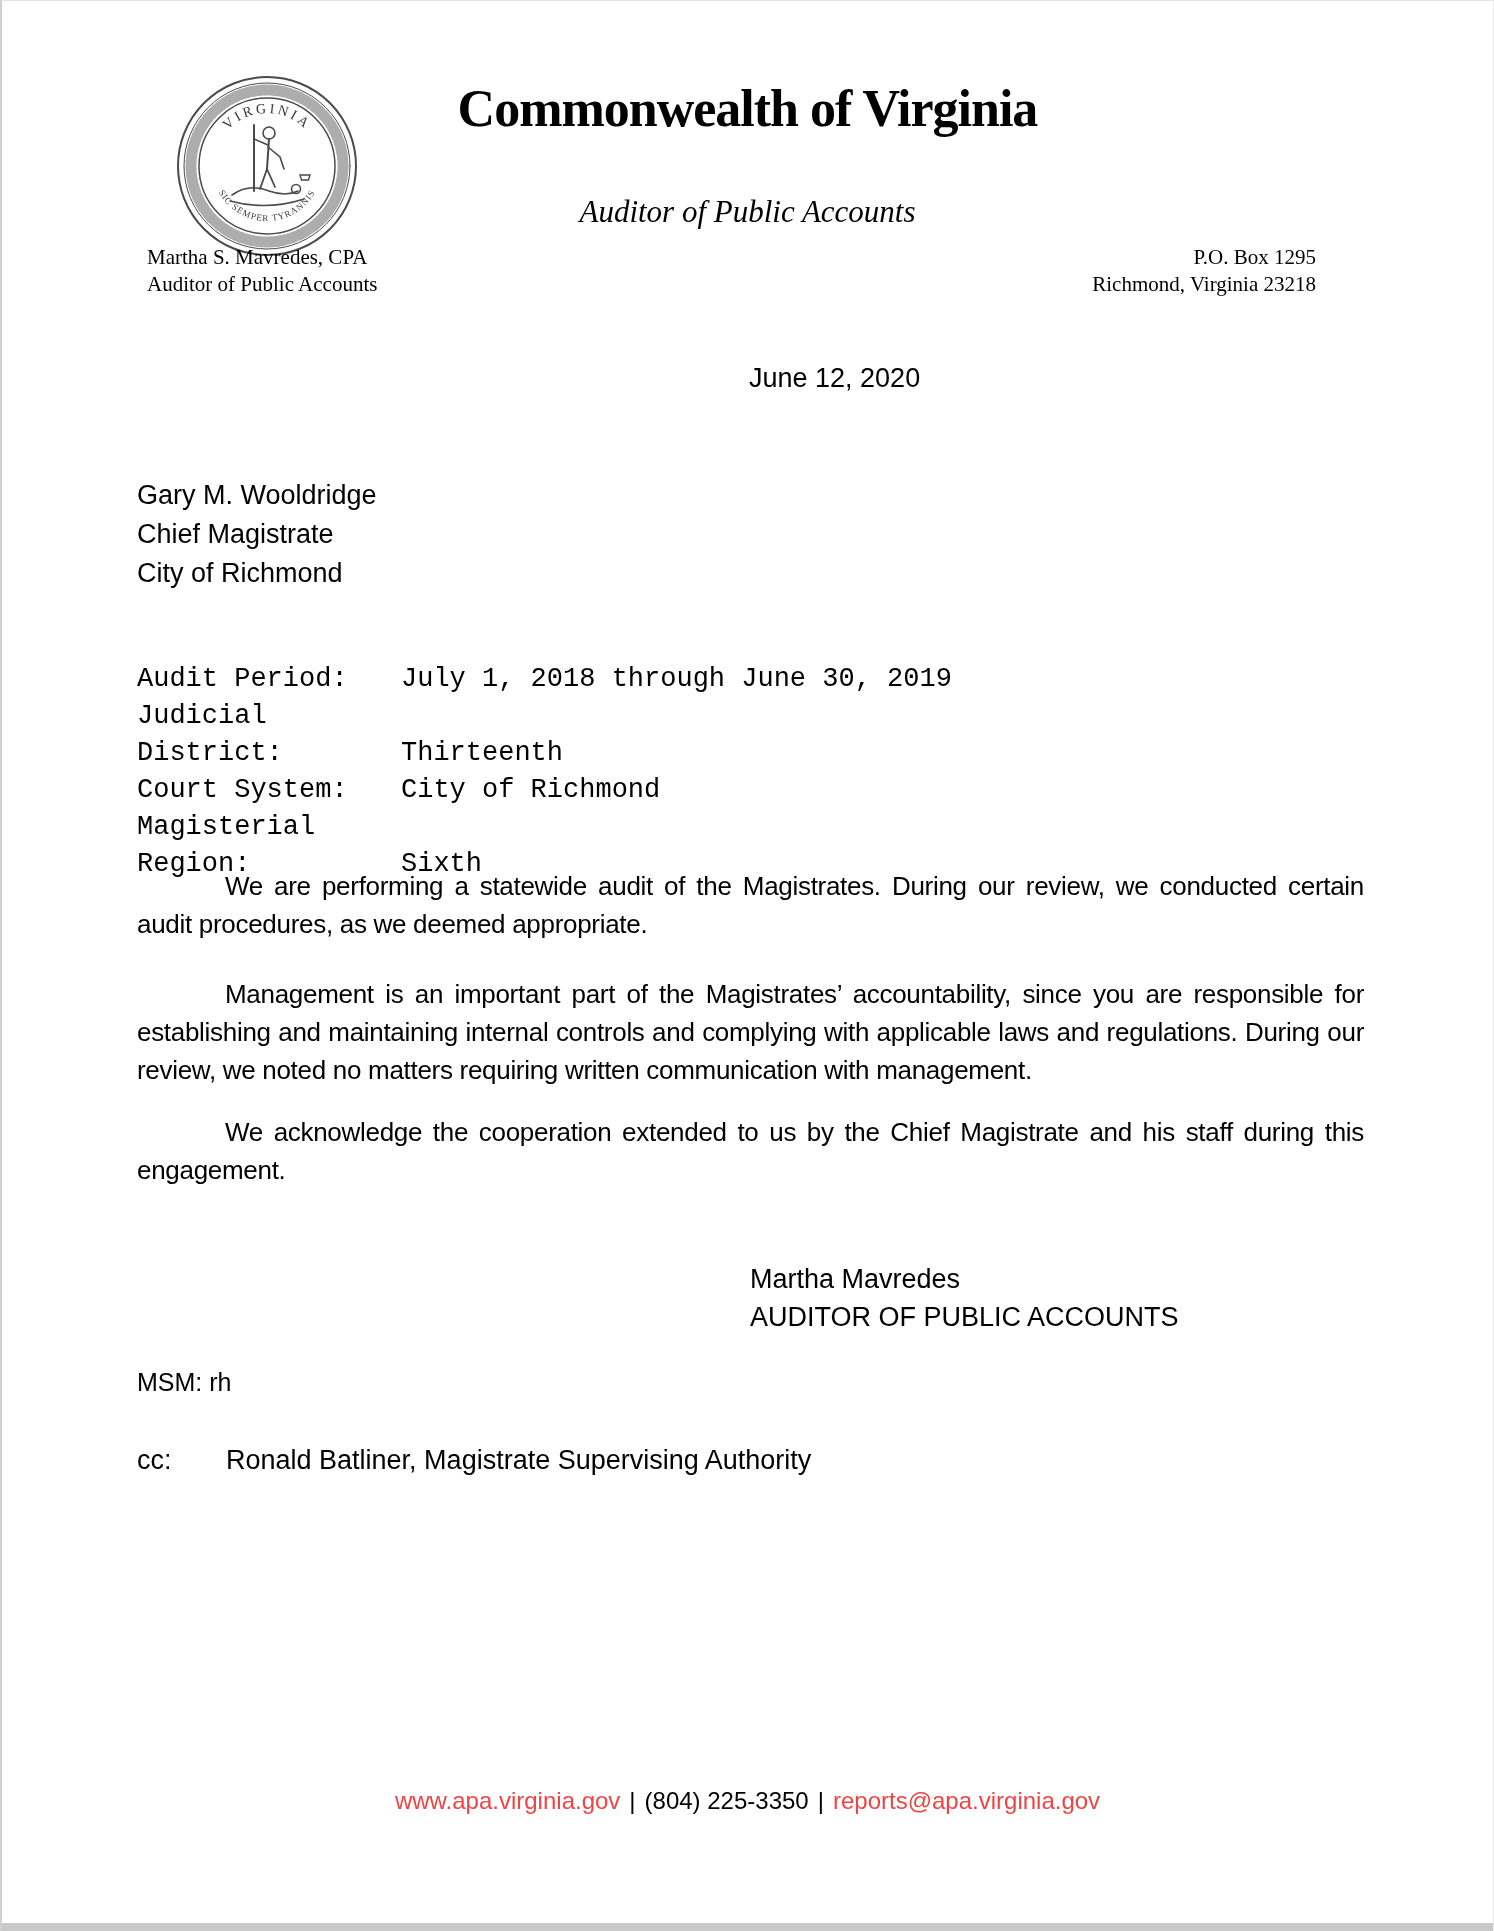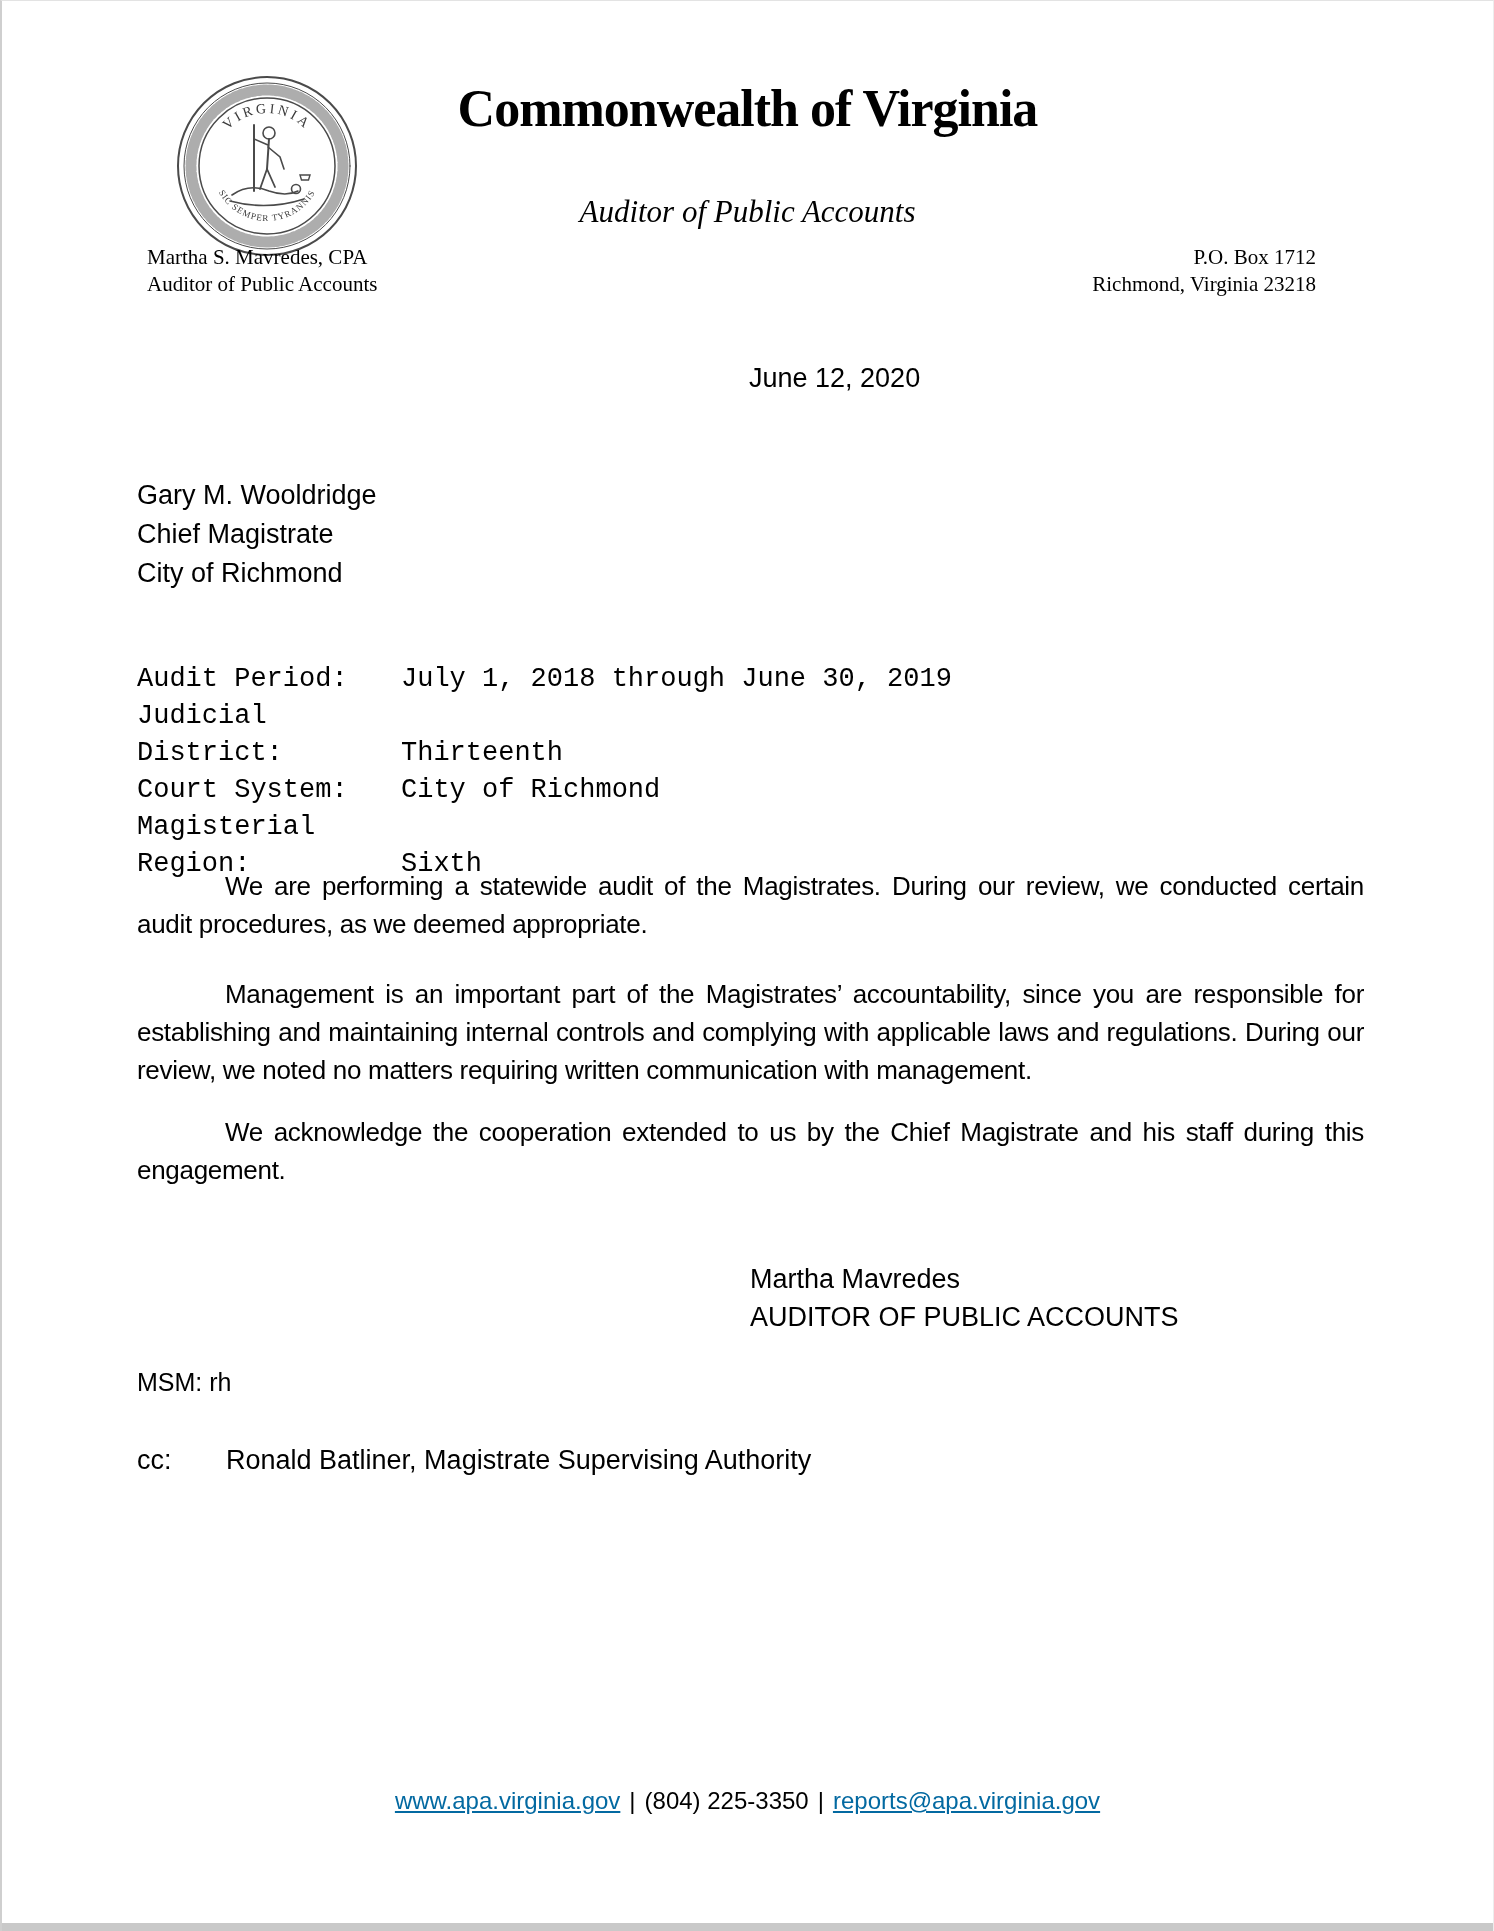--- a/index.html
+++ b/index.html
@@ -96,22 +96,21 @@
   .cc-items { }
   .cc-item:nth-child(3) { padding-left: 18px; }
 
   
   .footer-line {
     position: absolute; left: 0; top: 1786px; width: 100%;
     text-align: center;
     font-size: 24px;
   }
   .footer-link {
-    color: #0369a1;
-    text-decoration: underline;
+    color: #ef4444;
     cursor: pointer;
   }
   .footer-sep { color: #000; margin: 0 9px; }
 
   .seal-line { stroke: #4a4a4a; fill: none; stroke-linecap: round; }
   .seal-text { fill: #3a3a3a; font-family: "Liberation Serif", serif; }
 </style>
 </head>
 <body>
 
@@ -154,21 +153,21 @@
 
   <div class="org-title">Commonwealth of Virginia</div>
   <div class="org-subtitle">Auditor of Public Accounts</div>
 
   <div class="officer-block">
     <div>Martha S. Mavredes, CPA</div>
     <div>Auditor of Public Accounts</div>
   </div>
 
   <div class="address-block">
-    <div>P.O. Box 1712</div>
+    <div>P.O. Box 1295</div>
     <div>Richmond, Virginia 23218</div>
   </div>
 
   <div class="date-line">June 12, 2020</div>
 
   <div class="recipient-block">
     <div>Gary M. Wooldridge</div>
     <div>Chief Magistrate</div>
     <div>City of Richmond</div>
   </div>

